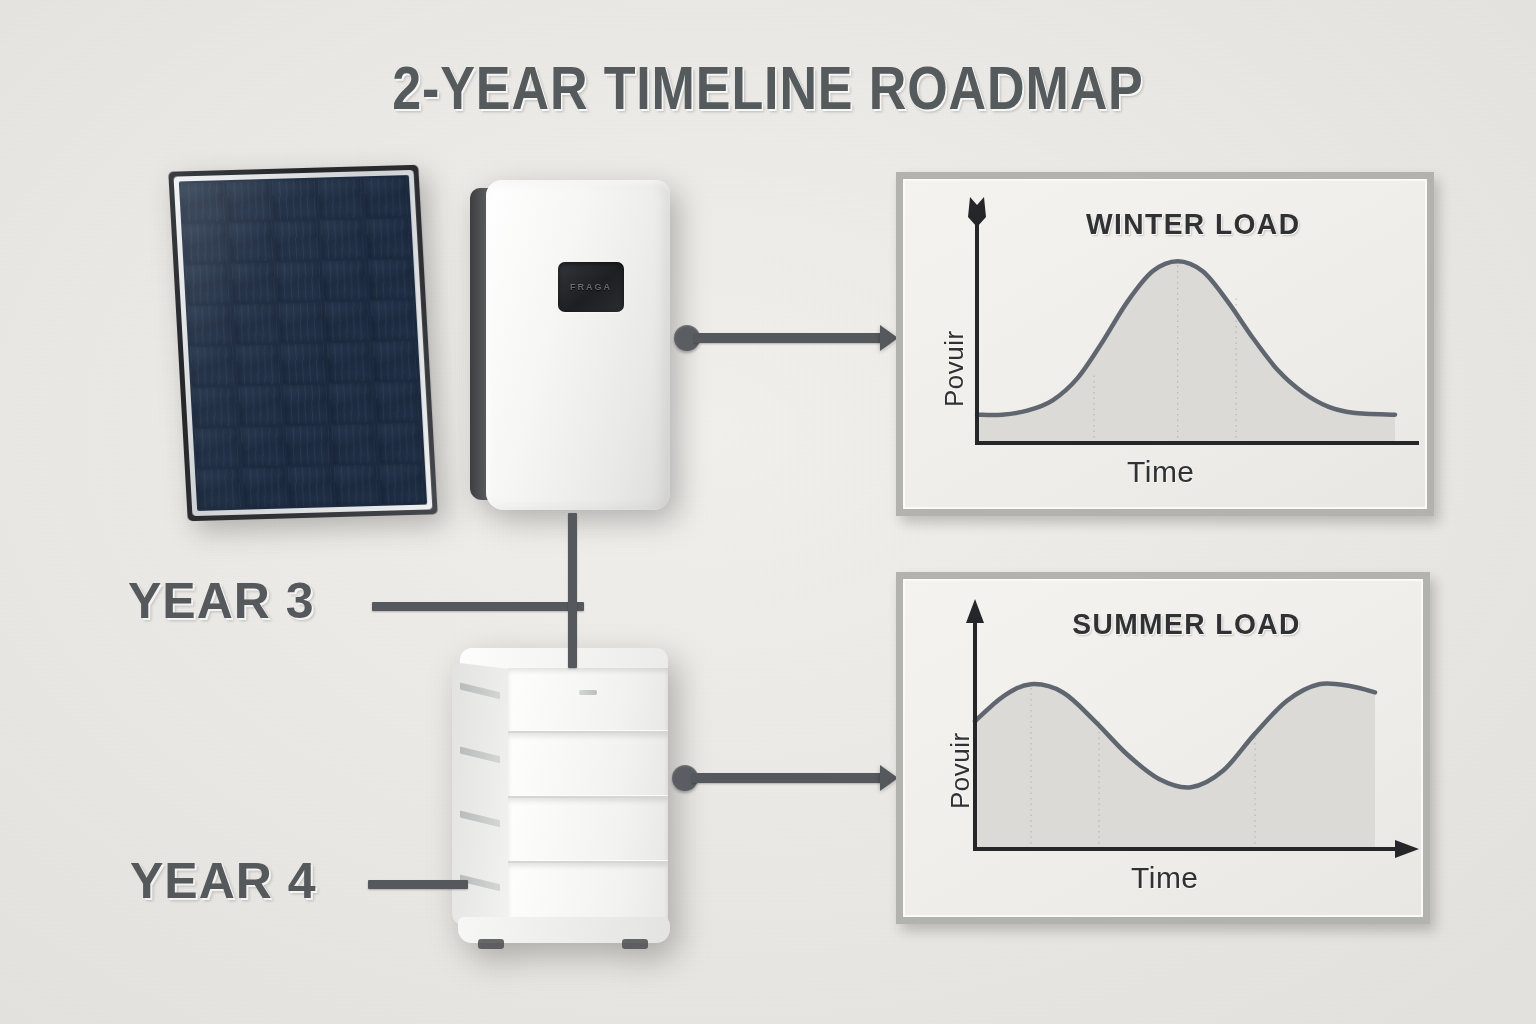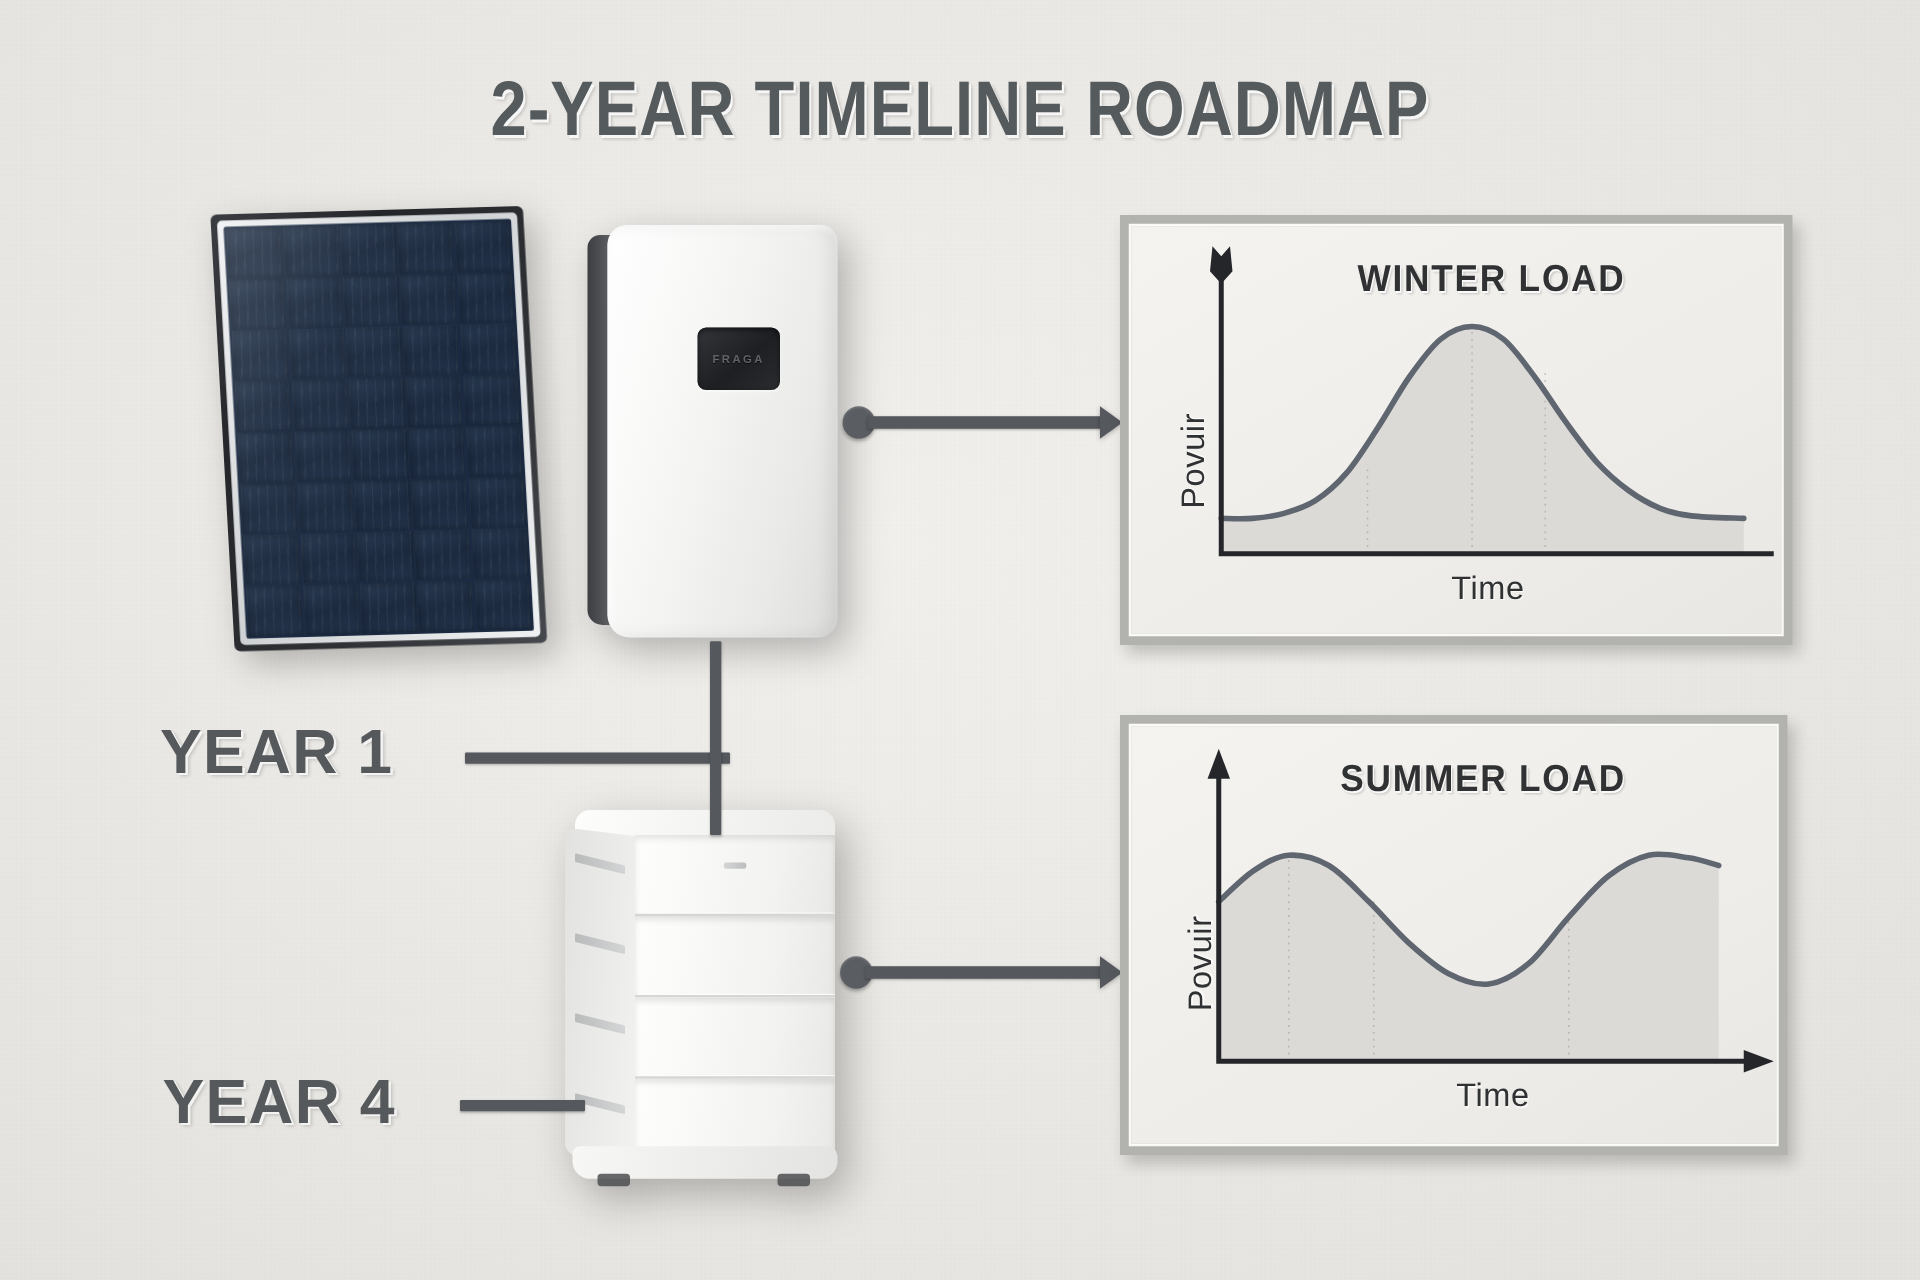--- a/index.html
+++ b/index.html
@@ -233,25 +233,24 @@
     position:absolute;
     font-size:26px; font-weight:400; color:#2f3133;
     transform:rotate(-90deg);
     transform-origin:left top;
     letter-spacing:.5px;
     text-shadow:1px 1px 0 rgba(255,255,255,.7);
     white-space:nowrap;
   }
   .axis-x-label{
     position:absolute;
-    font-size:26px; font-weight:400; color:#2f3133;
+    font-size:30px; font-weight:400; color:#2f3133;
     letter-spacing:.5px;
     text-shadow:1px 1px 0 rgba(255,255,255,.7);
     white-space:nowrap;
-    margin-left:34px;
   }
   #winter-panel .axis-y-label{ left:34px; top:226px; }
   #winter-panel .axis-x-label{ left:222px; top:274px; }
   #summer-panel .axis-y-label{ left:40px; top:228px; }
   #summer-panel .axis-x-label{ left:226px; top:280px; }
 
   .chart-svg{ position:absolute; left:0; top:0; }
 </style>
 </head>
 <body>
@@ -346,21 +345,21 @@
   <div class="conn-line" id="y2-line"></div>
 
   <div class="conn-node" id="c1-node"></div>
   <div class="conn-line" id="c1-line"></div>
   <div class="conn-arrow" id="c1-arrow"></div>
 
   <div class="conn-node" id="c2-node"></div>
   <div class="conn-line" id="c2-line"></div>
   <div class="conn-arrow" id="c2-arrow"></div>
 
-  <div class="year-label" id="year1-label">YEAR 1</div>
+  <div class="year-label" id="year1-label">YEAR 3</div>
   <div class="year-label" id="year2-label">YEAR 4</div>
 
   <div class="chart-panel" id="winter-panel">
     <div class="inner">
       <svg class="chart-svg" id="winter-svg" width="520" height="326" viewBox="0 0 520 326">
           <path d="M72,233.72 C76.18,233.72 88.72,234.39333333333332 97.08,233.72 C105.44,233.04666666666668 113.8,232.0366666666667 122.16,229.68 C130.52,227.32333333333332 138.88,224.96666666666664 147.24,219.57999999999998 C155.60000000000002,214.19333333333333 163.96,207.12333333333333 172.32,197.36 C180.67999999999998,187.5966666666667 189.03999999999996,173.79333333333332 197.39999999999998,161 C205.76,148.20666666666668 214.11999999999998,132.38333333333335 222.48,120.60000000000002 C230.84,108.81666666666669 239.2,97.03333333333335 247.56,90.30000000000001 C255.92000000000002,83.56666666666668 264.28,80.19999999999999 272.64,80.19999999999999 C281,80.19999999999999 289.36,83.56666666666668 297.72,90.30000000000001 C306.08000000000004,97.03333333333335 314.43999999999994,109.49000000000002 322.79999999999995,120.60000000000002 C331.15999999999997,131.71 339.52,145.51333333333332 347.88,156.95999999999998 C356.24,168.40666666666664 364.59999999999997,180.19 372.96,189.28 C381.32,198.37 389.68,205.44 398.04,211.5 C406.40000000000003,217.56 414.76,222.2733333333333 423.12,225.64 C431.48,229.00666666666666 437.05333333333334,230.35333333333332 448.2,231.7 C459.34666666666664,233.04666666666665 483.0333333333333,233.38333333333333 490,233.72 L490,262 L72,262 Z" fill="#d9d8d5" opacity="0.92"></path>
           <line x1="189.04000000000002" x2="189.04000000000002" y1="262" y2="190.49200000000002" stroke="#9a9a96" stroke-width="1.2" stroke-dasharray="1.5 4" opacity="0.55"></line>
           <line x1="272.64" x2="272.64" y1="262" y2="79.19" stroke="#9a9a96" stroke-width="1.2" stroke-dasharray="1.5 4" opacity="0.55"></line>
           <line x1="331.16" x2="331.16" y1="262" y2="117.57" stroke="#9a9a96" stroke-width="1.2" stroke-dasharray="1.5 4" opacity="0.55"></line>
           <path d="M72,233.72 C76.18,233.72 88.72,234.39333333333332 97.08,233.72 C105.44,233.04666666666668 113.8,232.0366666666667 122.16,229.68 C130.52,227.32333333333332 138.88,224.96666666666664 147.24,219.57999999999998 C155.60000000000002,214.19333333333333 163.96,207.12333333333333 172.32,197.36 C180.67999999999998,187.5966666666667 189.03999999999996,173.79333333333332 197.39999999999998,161 C205.76,148.20666666666668 214.11999999999998,132.38333333333335 222.48,120.60000000000002 C230.84,108.81666666666669 239.2,97.03333333333335 247.56,90.30000000000001 C255.92000000000002,83.56666666666668 264.28,80.19999999999999 272.64,80.19999999999999 C281,80.19999999999999 289.36,83.56666666666668 297.72,90.30000000000001 C306.08000000000004,97.03333333333335 314.43999999999994,109.49000000000002 322.79999999999995,120.60000000000002 C331.15999999999997,131.71 339.52,145.51333333333332 347.88,156.95999999999998 C356.24,168.40666666666664 364.59999999999997,180.19 372.96,189.28 C381.32,198.37 389.68,205.44 398.04,211.5 C406.40000000000003,217.56 414.76,222.2733333333333 423.12,225.64 C431.48,229.00666666666666 437.05333333333334,230.35333333333332 448.2,231.7 C459.34666666666664,233.04666666666665 483.0333333333333,233.38333333333333 490,233.72" fill="none" stroke="#5f6670" stroke-width="4.5" stroke-linecap="round"></path>

